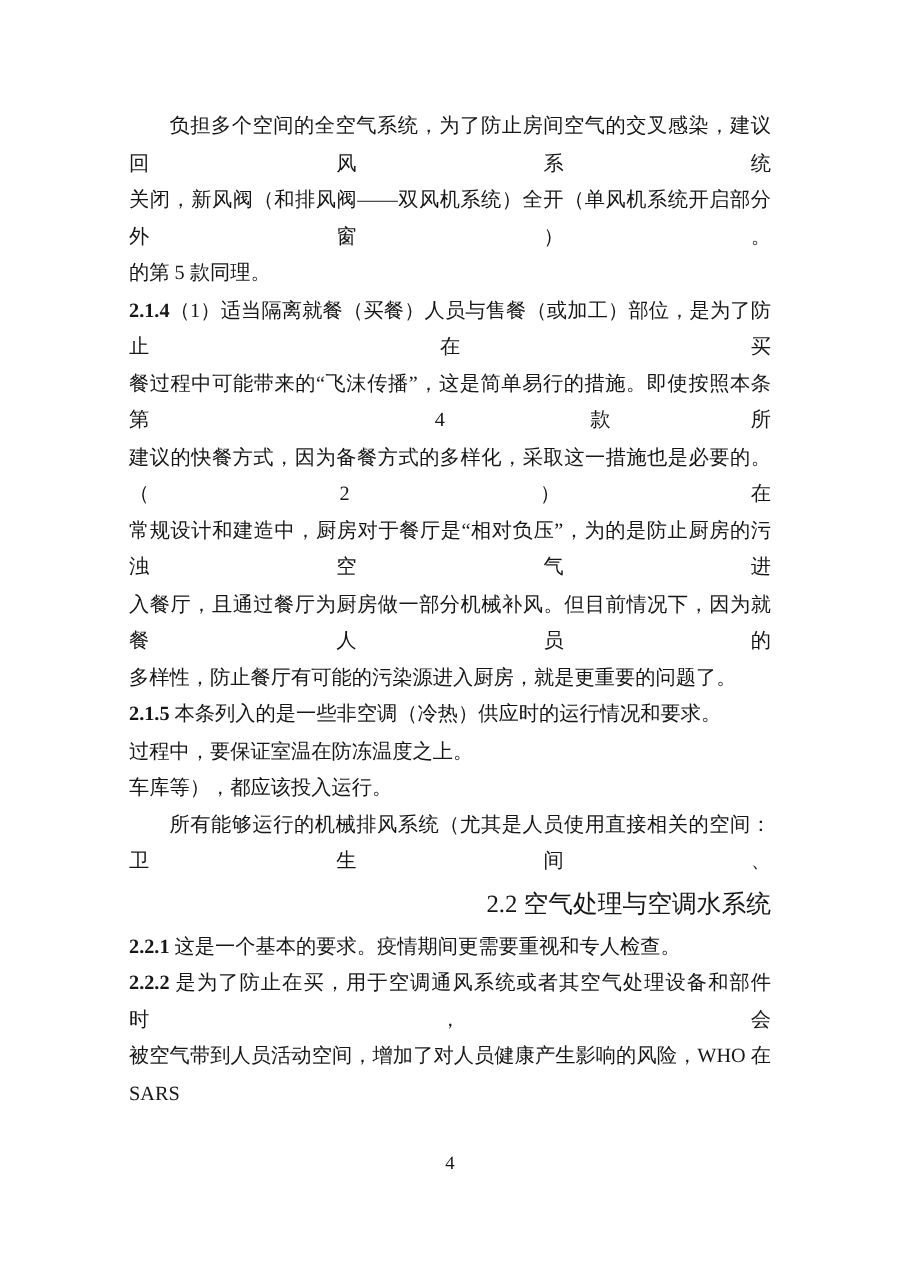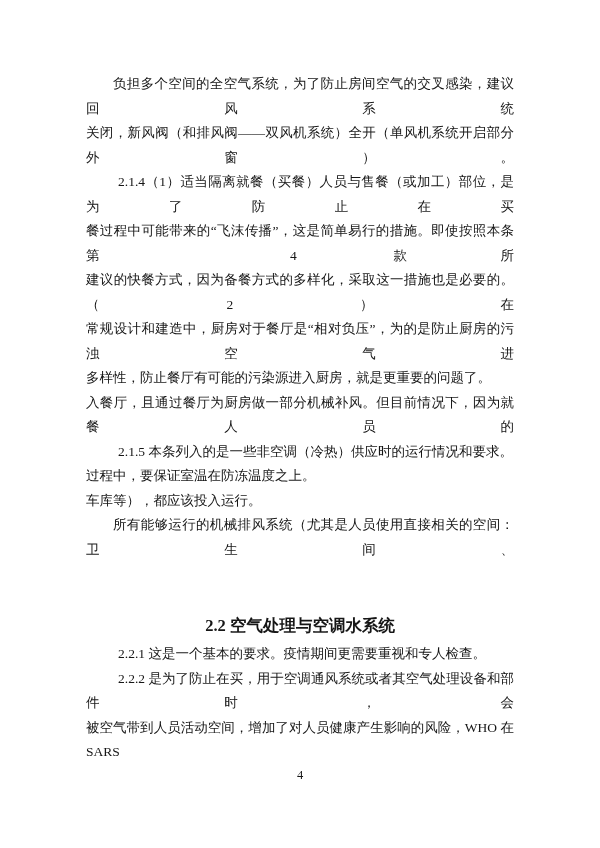--- a/index.html
+++ b/index.html
@@ -28,54 +28,53 @@
     text-align: justify;
     white-space: normal;
   }
   .line.fill {
     text-align-last: justify;
   }
   .line.indent {
     text-indent: 2em;
   }
   .b {
-    font-weight: normal;
-    margin-left: 32px;
+    font-weight: bold;
   }
   .heading {
     font-size: 16.5px;
-    font-weight: bold;
-    text-align: center;
+    font-weight: normal;
+    text-align: right;
     line-height: 27px;
     padding: 2px 0 3px 0;
-    margin-top: 48px;
   }
   .footer {
     position: absolute;
     top: 766px;
     left: 0;
     width: 600px;
     text-align: center;
     font-size: 12.5px;
     line-height: 18px;
   }
 </style>
 </head>
 <body>
 
 <div class="page">
   <div class="content">
       <div class="line indent fill"><span>负担多个空间的全空气系统，为了防止房间空气的交叉感染，建议回风系统</span></div>
       <div class="line fill"><span>关闭，新风阀（和排风阀——双风机系统）全开（单风机系统开启部分外窗）。</span></div>
+      <div class="line"><span>的第 5 款同理。</span></div>
       <div class="line fill"><span class="b">2.1.4</span><span>（1）适当隔离就餐（买餐）人员与售餐（或加工）部位，是为了防止在买</span></div>
       <div class="line fill"><span>餐过程中可能带来的“飞沫传播”，这是简单易行的措施。即使按照本条第 4 款所</span></div>
       <div class="line fill"><span>建议的快餐方式，因为备餐方式的多样化，采取这一措施也是必要的。 （2）在</span></div>
       <div class="line fill"><span>常规设计和建造中，厨房对于餐厅是“相对负压”，为的是防止厨房的污浊空气进</span></div>
+      <div class="line fill"><span>入餐厅，且通过餐厅为厨房做一部分机械补风。但目前情况下，因为就餐人员的</span></div>
       <div class="line"><span>多样性，防止餐厅有可能的污染源进入厨房，就是更重要的问题了。</span></div>
-      <div class="line fill"><span>入餐厅，且通过餐厅为厨房做一部分机械补风。但目前情况下，因为就餐人员的</span></div>
       <div class="line"><span class="b">2.1.5</span><span> 本条列入的是一些非空调（冷热）供应时的运行情况和要求。</span></div>
       <div class="line"><span>过程中，要保证室温在防冻温度之上。</span></div>
       <div class="line"><span>车库等），都应该投入运行。</span></div>
       <div class="line indent fill"><span>所有能够运行的机械排风系统（尤其是人员使用直接相关的空间：卫生间、</span></div>
       <div class="heading">2.2 空气处理与空调水系统</div>
       <div class="line"><span class="b">2.2.1</span><span> 这是一个基本的要求。疫情期间更需要重视和专人检查。</span></div>
       <div class="line fill"><span class="b">2.2.2</span><span> 是为了防止在买，用于空调通风系统或者其空气处理设备和部件时，会</span></div>
       <div class="line fill"><span>被空气带到人员活动空间，增加了对人员健康产生影响的风险，WHO 在 SARS</span></div>
     </div>
   <div class="footer">4</div>

